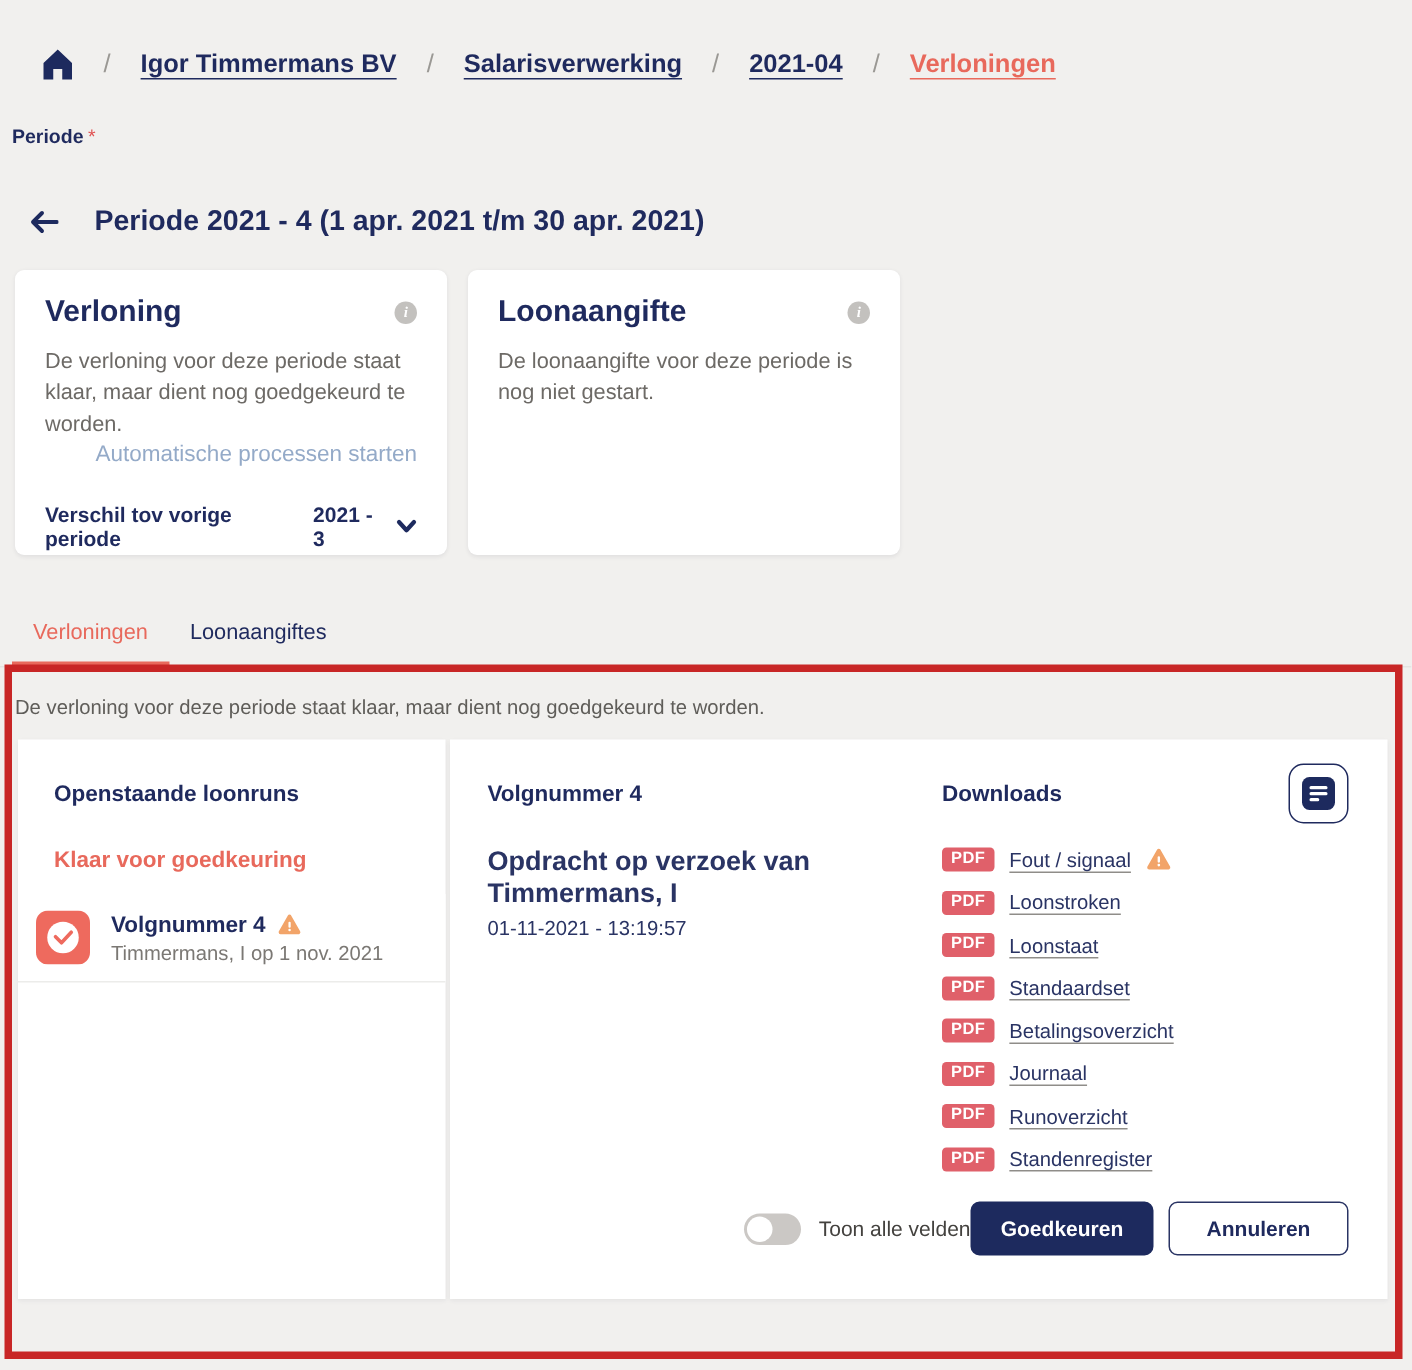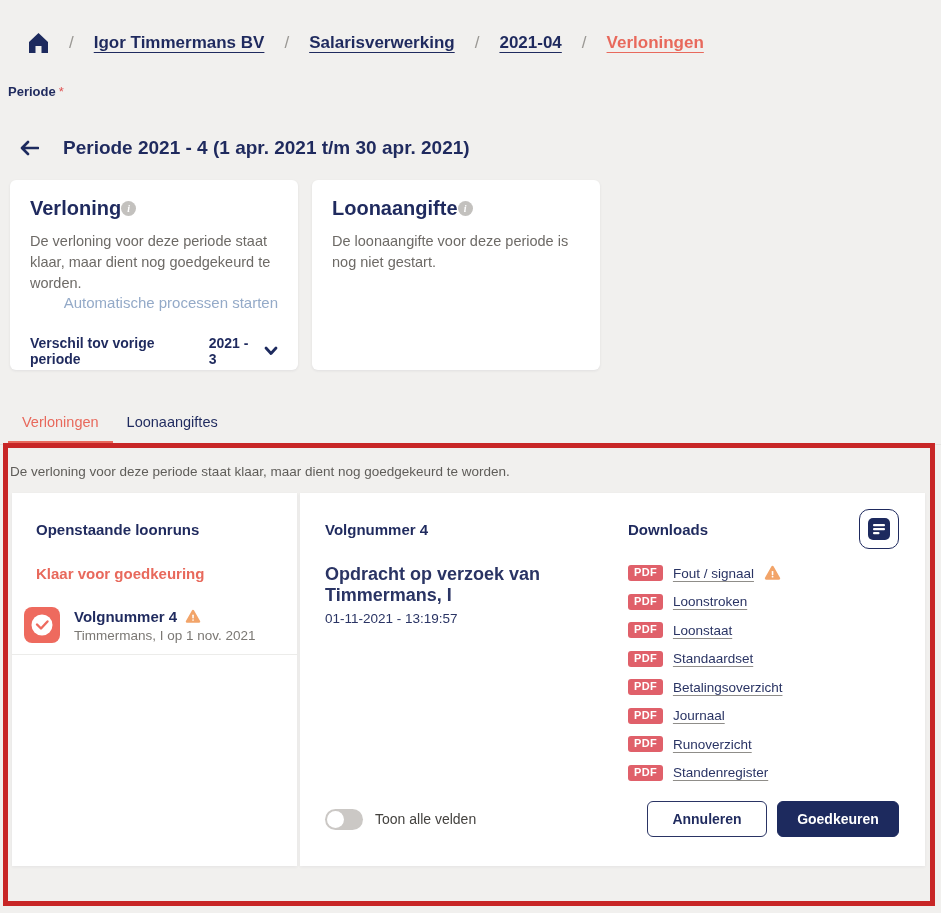--- a/index.html
+++ b/index.html
@@ -38,21 +38,21 @@
   .heading-row { display:flex; align-items:center; margin:34px 0 0 20px; height:28px; }
   .back-btn { cursor:pointer; display:flex; align-items:center; margin-right:24px; }
   .page-title { font-size:19px; font-weight:700; color:#1f2a5e; }
   
   .cards { display:flex; gap:14px; margin:18px 0 0 10px; }
   .card {
     width:288px; height:190px; background:#fff; border-radius:6px;
     box-shadow:0 1px 3px rgba(40,40,60,.08);
     padding:17px 20px 16px 20px; display:flex; flex-direction:column;
   }
-  .card-head { display:flex; justify-content:flex-start; align-items:flex-start; }
+  .card-head { display:flex; justify-content:space-between; align-items:flex-start; }
   .card-title { font-size:20px; font-weight:700; color:#1f2a5e; }
   .info-dot {
     width:15px; height:15px; border-radius:50%; background:#c3c1be; color:#fff;
     font-size:10px; font-weight:700; display:flex; align-items:center; justify-content:center;
     margin-top:4px; font-family:"Liberation Serif", serif; font-style:italic;
   }
   .card-desc { font-size:14.5px; color:#6d6a66; line-height:1.45; margin-top:11px; }
   .card-link { font-size:15px; color:#94aac8; text-align:right; margin-top:auto; cursor:pointer; }
   .card-diff { display:flex; align-items:center; margin-top:24px; }
   .diff-label { font-size:14px; font-weight:700; color:#1f2a5e; }
@@ -95,21 +95,21 @@
   }
   .dl-list { margin-top:15px; }
   .dl-row { display:flex; align-items:center; gap:10px; height:18px; margin-bottom:10.5px; }
   .pdf-badge {
     background:#e0606a; color:#fff; font-size:11px; font-weight:700;
     border-radius:3px; padding:2px 6px 3px 6px; line-height:1; letter-spacing:.3px;
   }
   .dl-link { font-size:13.5px; color:#2a3464; text-decoration:underline; text-decoration-color:#8f8d89; text-underline-offset:3px; cursor:pointer; }
   .warn { display:flex; align-items:center; }
   
-  .panel-footer { display:flex; align-items:center; justify-content:space-between; padding-bottom:29px;gap:12px; }
+  .panel-footer { display:flex; align-items:center; justify-content:flex-end; padding-bottom:29px; }
   .toggle-wrap { display:flex; align-items:center; gap:12px; }
   .toggle { width:38px; height:21px; background:#cbc8c5; border-radius:11px; position:relative; cursor:pointer; }
   .toggle-knob { width:17px; height:17px; background:#fff; border-radius:50%; position:absolute; top:2px; left:2px; }
   .toggle-label { font-size:14px; color:#44423f; }
   .btn-row { display:flex; gap:10px; }
   .btn { height:36px; border-radius:6px; font-size:14px; font-weight:700; display:flex; align-items:center; justify-content:center; cursor:pointer; font-family:"Liberation Sans", sans-serif; }
   .btn-outline { width:120px; background:#fff; border:1px solid #2a3464; color:#1f2a5e; }
   .btn-solid { width:122px; background:#1d2a5e; border:1px solid #1d2a5e; color:#fff; }
   
   .highlight-rect {
@@ -279,21 +279,21 @@
         </div>
       </div>
       <div class="panel-footer">
         <div class="toggle-wrap">
           <span class="toggle">
               <span class="toggle-knob"></span>
             </span>
           <span class="toggle-label">Toon alle velden</span>
         </div>
         <div class="btn-row">
+          <div class="btn btn-solid">Goedkeuren</div>
           <div class="btn btn-outline">Annuleren</div>
-          <div class="btn btn-solid">Goedkeuren</div>
         </div>
       </div>
     </div>
   </div>
 </div>
 
 <div class="highlight-rect"></div>
 
 </body></html>

